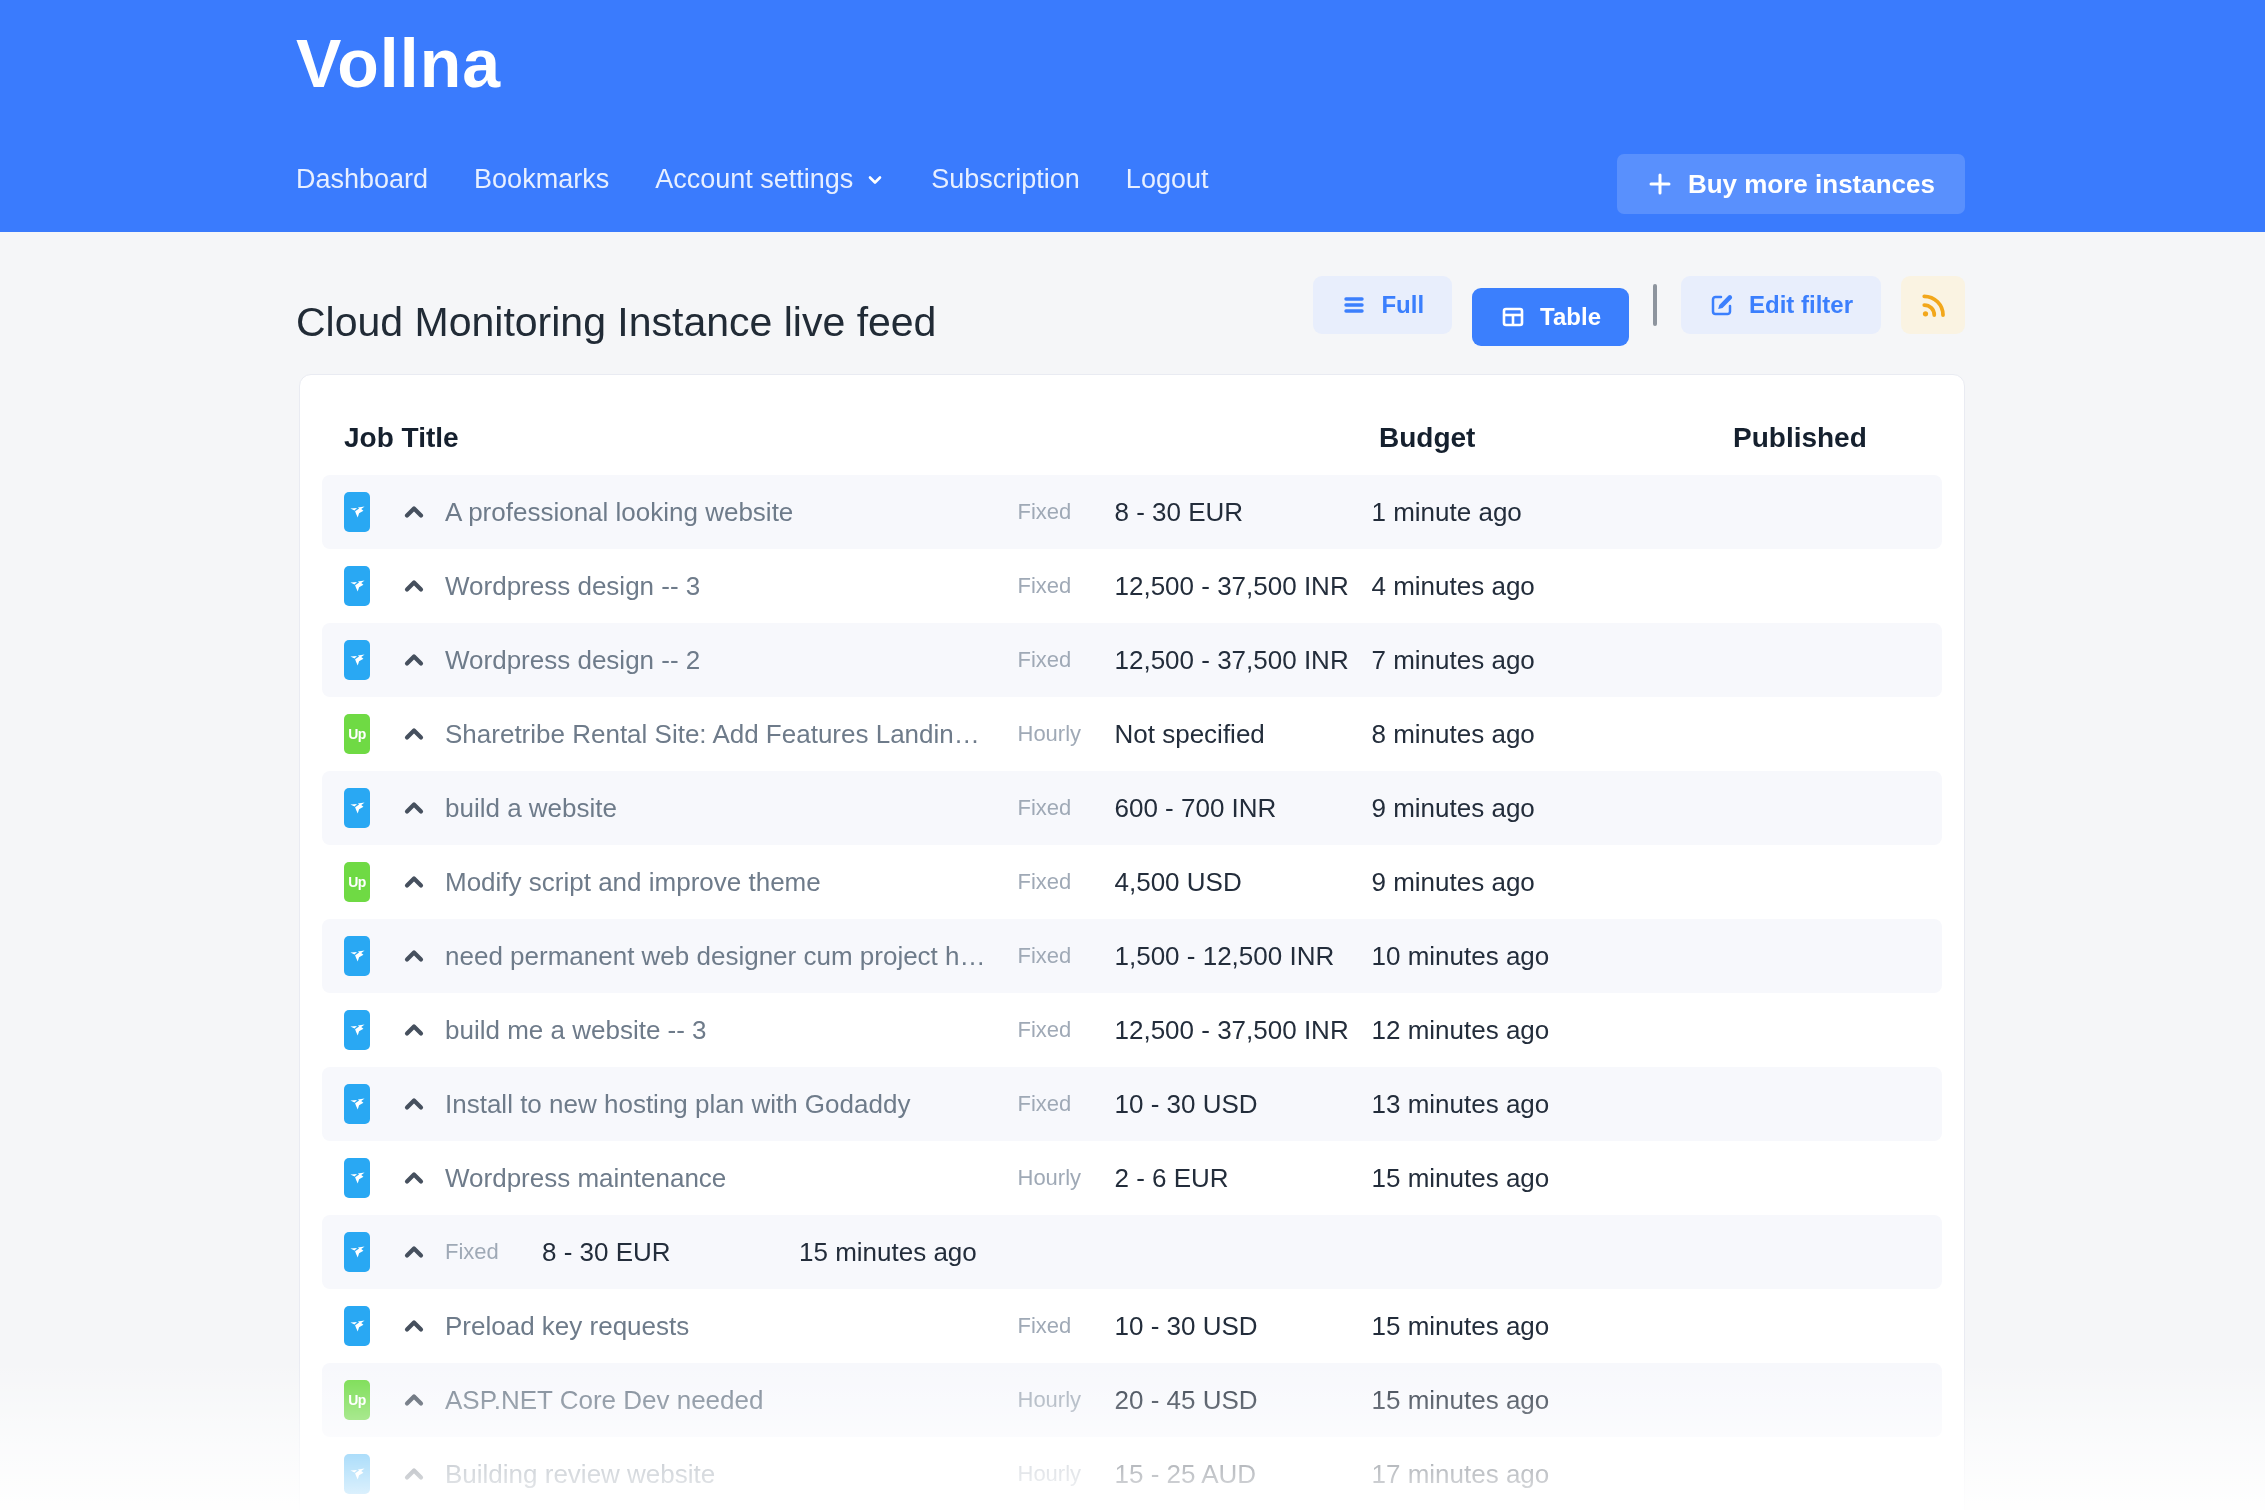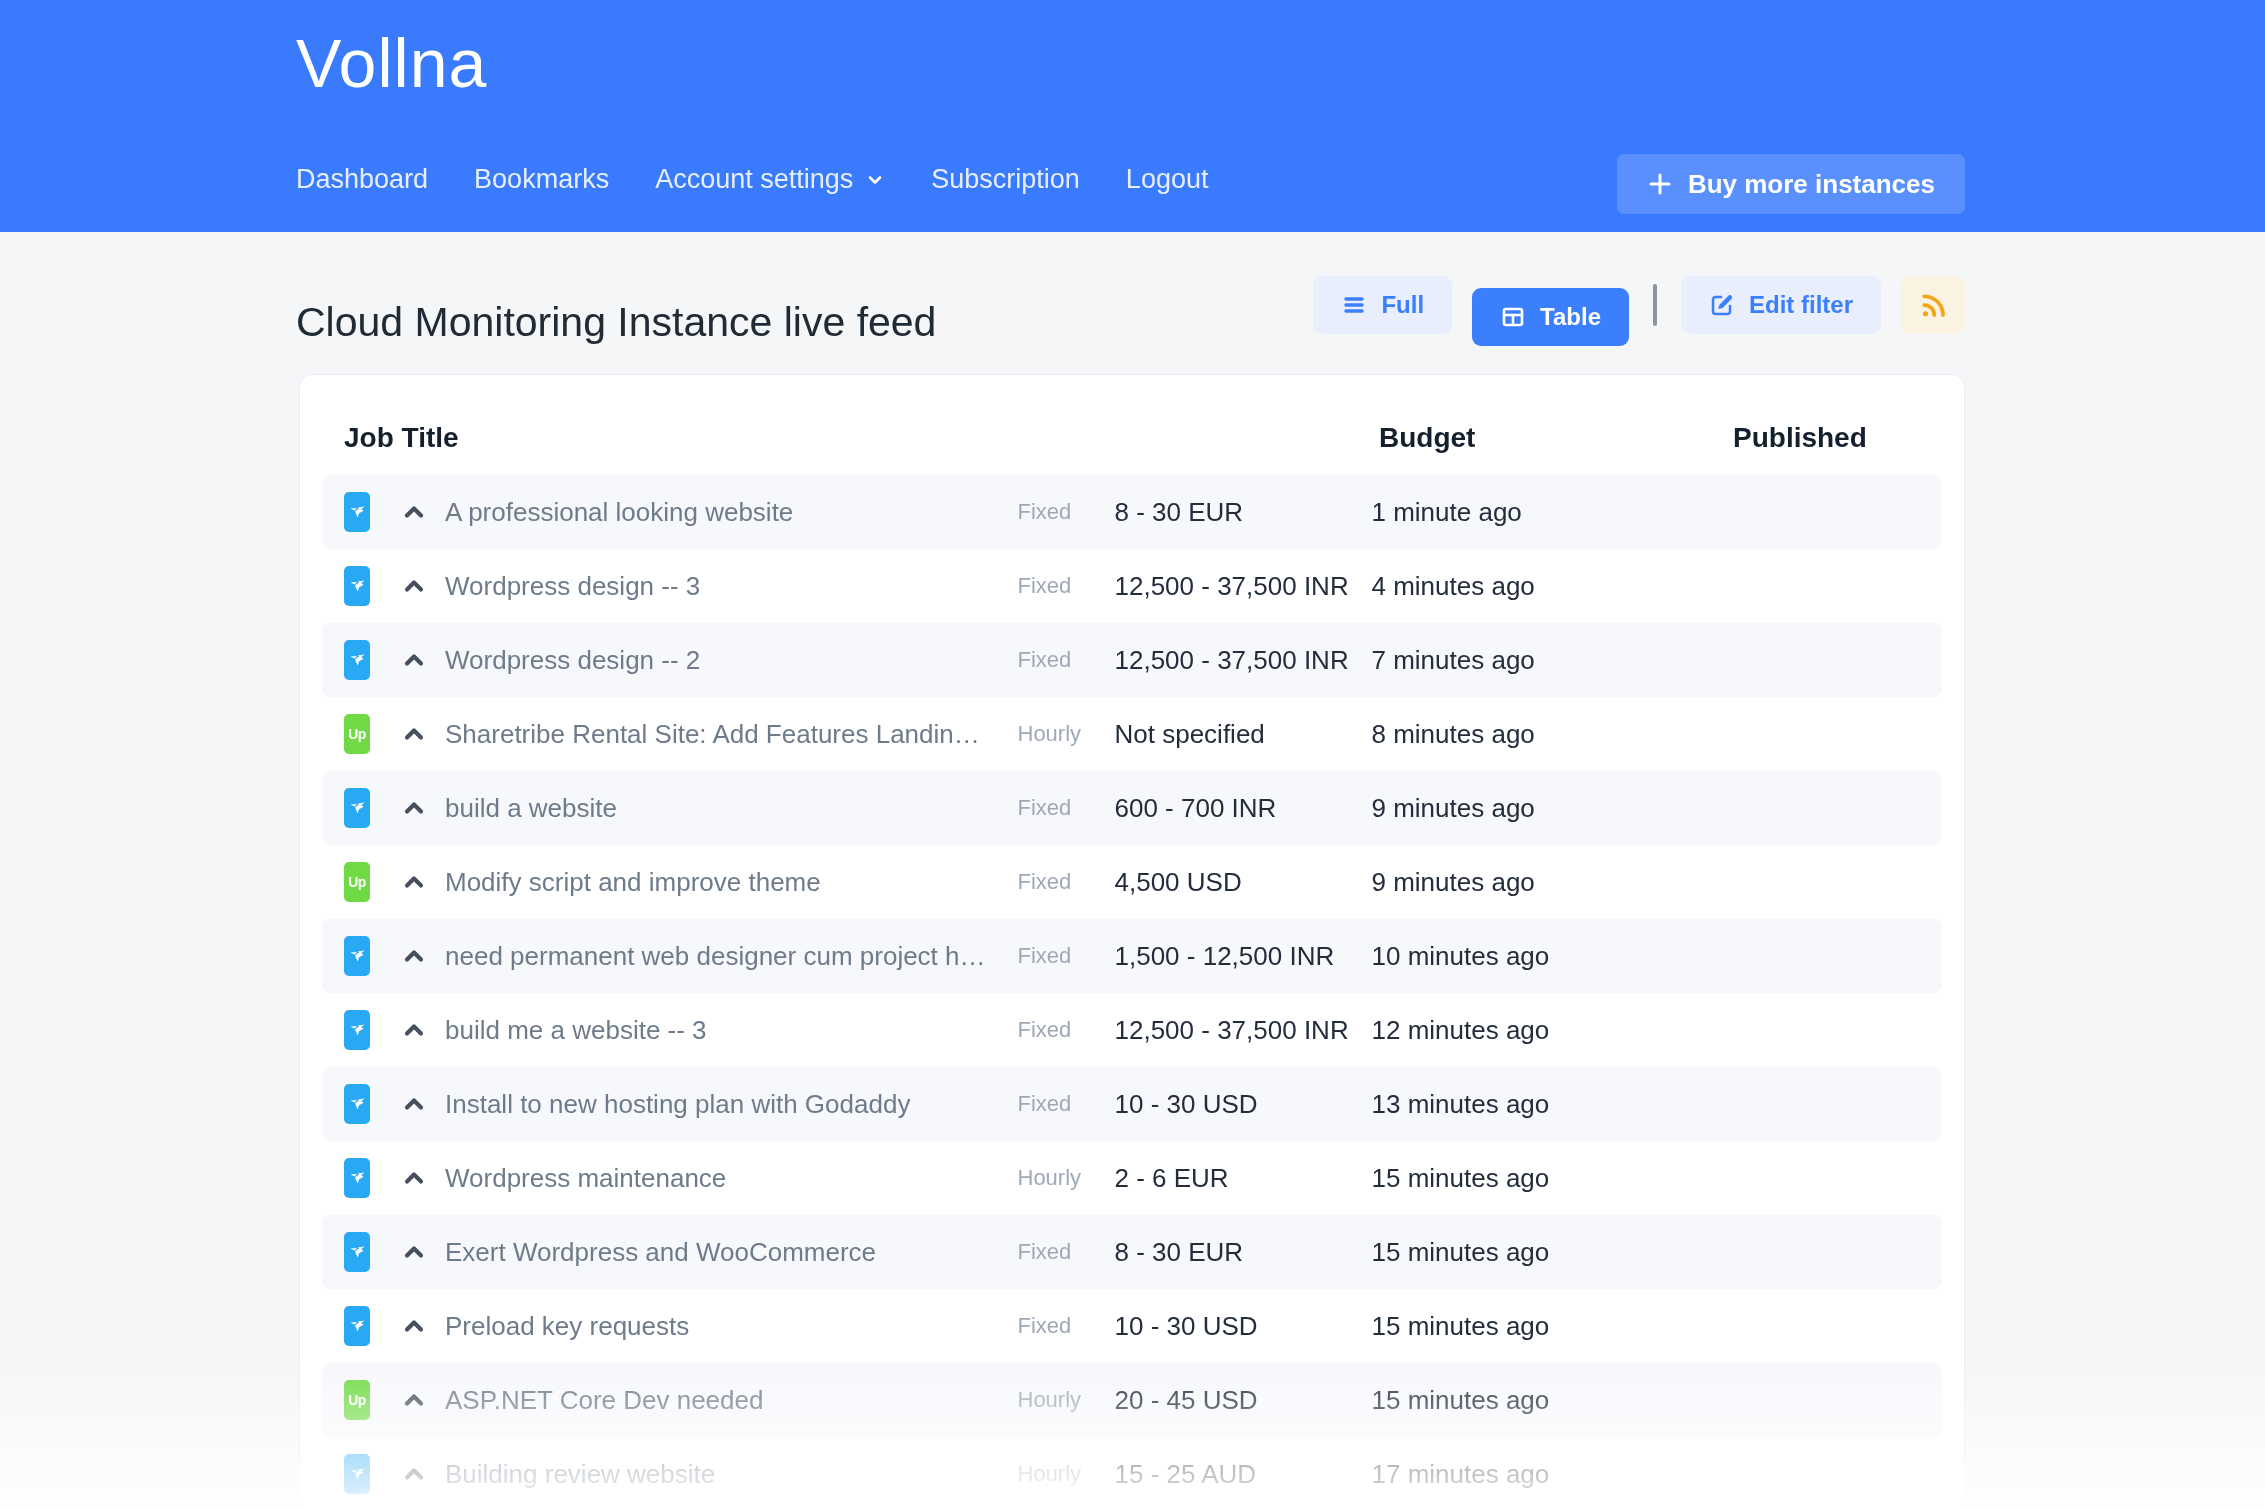--- a/index.html
+++ b/index.html
@@ -20,21 +20,21 @@
   }
   *{box-sizing:border-box;}
   html,body{margin:0;padding:0;}
   body{
     width:2265px;height:1510px;overflow:hidden;position:relative;
     background:var(--page_bg);
     font-family:"Liberation Sans", sans-serif;
   }
   
   .header{position:absolute;left:0;top:0;width:2265px;height:232px;background:var(--header_bg);}
-  .logo{position:absolute;left:296px;top:26px;font-size:68px;line-height:1.1;font-weight:400;color:#ffffff;letter-spacing:1px;cursor:pointer;}
+  .logo{position:absolute;left:296px;top:26px;font-size:68px;line-height:1.1;font-weight:700;color:#ffffff;letter-spacing:1px;cursor:pointer;}
   .nav{position:absolute;left:296px;top:164px;display:flex;align-items:center;gap:46px;}
   .nav-item{display:flex;align-items:center;gap:12px;color:rgba(255,255,255,0.88);font-size:27px;cursor:pointer;text-decoration:none;}
   .buy-btn{position:absolute;right:300px;top:154px;height:60px;padding:0 30px;border:none;border-radius:7px;
     background:rgba(255,255,255,0.16);color:#fff;font-size:26px;font-weight:600;
     display:flex;align-items:center;gap:15px;cursor:pointer;font-family:inherit;}
   
   .title-row{position:absolute;left:296px;right:300px;top:282px;height:64px;display:flex;align-items:flex-end;justify-content:space-between;}
   .page-title{margin:0;font-size:41px;font-weight:500;color:#212b36;}
   .toolbar{display:flex;align-items:center;gap:20px;}
   .tbtn{height:58px;padding:0 28px;border:none;border-radius:9px;font-size:24px;font-weight:600;
@@ -330,21 +330,20 @@
           <svg width="17" height="17" viewBox="0 0 24 24" fill="#ffffff">
             <path d="M12.6 4.8 22 3.6l-6.1 4.6zM2 6.3l9.3-.8-3.5 3.8z"></path>
             <path d="M8.6 10.4l6.8-4.6 5 3.7-6.2 3.4-1.9 6.3-2.4-5.3z"></path>
           </svg>
         </span>
     <span class="chev">
       <svg width="22" height="22" viewBox="0 0 22 22">
             <polyline points="4,14.5 11,7.5 18,14.5" fill="none" stroke="#46505e" stroke-width="4.2" stroke-linecap="round" stroke-linejoin="round"></polyline>
           </svg>
     </span>
-    <span class="job-title">Exert Wordpress and WooCommerce</span>
     <span class="job-type">Fixed</span>
     <span class="job-budget">8 - 30 EUR</span>
     <span class="job-published">15 minutes ago</span>
   </div>
       <div class="row even">
     <span class="src-badge freelancer">
           <svg width="17" height="17" viewBox="0 0 24 24" fill="#ffffff">
             <path d="M12.6 4.8 22 3.6l-6.1 4.6zM2 6.3l9.3-.8-3.5 3.8z"></path>
             <path d="M8.6 10.4l6.8-4.6 5 3.7-6.2 3.4-1.9 6.3-2.4-5.3z"></path>
           </svg>

